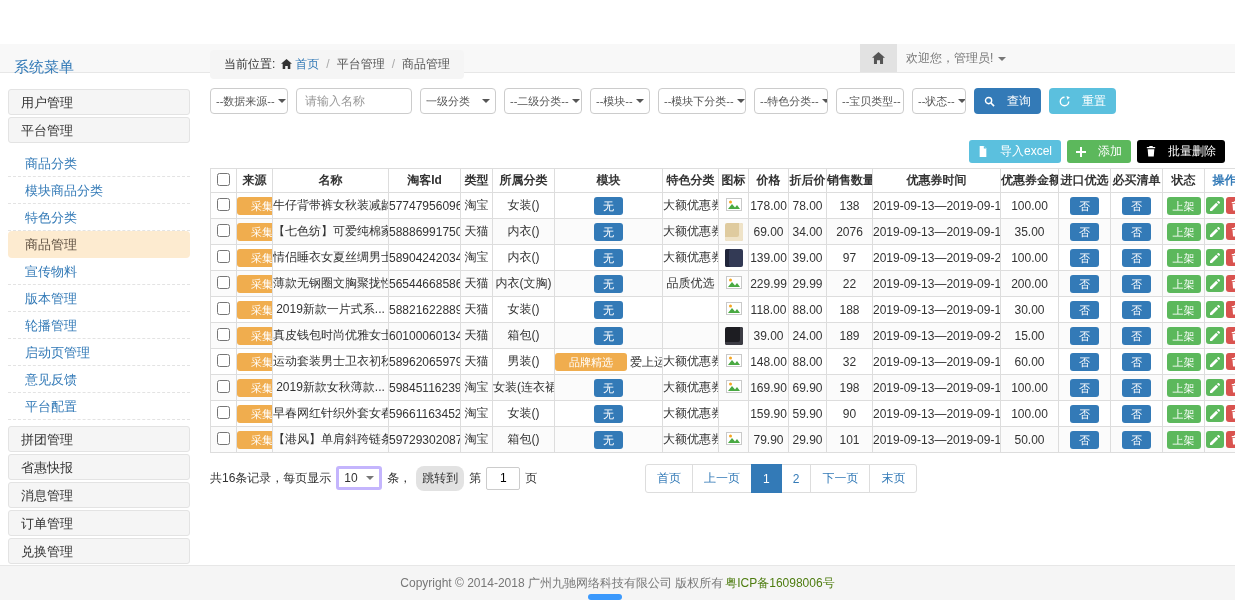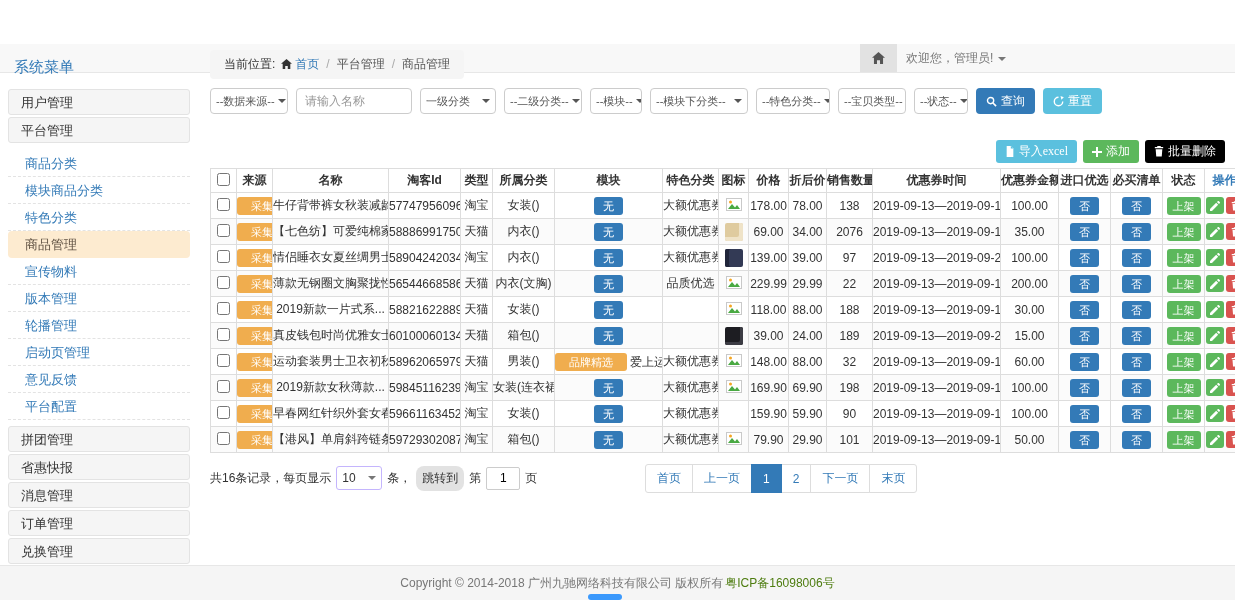--- a/index.html
+++ b/index.html
@@ -34,27 +34,27 @@
   .breadcrumb .sep { color:#aaa; margin:0 7px; }
   .breadcrumb a { color:#337ab7; text-decoration:none; cursor:pointer; }
   .breadcrumb .crumb { color:#555; }
   .bc-home { vertical-align:-1px; margin:0 3px 0 6px; }
   
   .filters { display:flex; gap:8px; margin-top:9px; align-items:center; }
   .fselect { height:26px; border:1px solid #ccc; border-radius:4px; background:#fff;
     display:flex; align-items:center; justify-content:space-between; padding:0 5px;
     color:#555; font-size:11px; cursor:pointer; overflow:hidden; white-space:nowrap; }
   .fselect .caret { border-top-color:#555; margin-left:3px; flex:0 0 auto; }
-  .fs-0{width:78px}.fs-1{width:76px}.fs-2{width:78px}.fs-3{width:52px}
-  .fs-4{width:98px}.fs-5{width:74px}.fs-6{width:68px}.fs-7{width:54px}
+  .fs-0{width:78px}.fs-1{width:76px}.fs-2{width:78px}.fs-3{width:60px}
+  .fs-4{width:88px}.fs-5{width:74px}.fs-6{width:68px}.fs-7{width:54px}
   .name-input { height:26px; width:116px; border:1px solid #ccc; border-radius:4px;
     padding:0 8px; font-size:12px; font-family:inherit; color:#333; }
   .name-input::placeholder { color:#999; }
-  .btn { height:26px; border:none; border-radius:4px; color:#fff; font-size:12px; font-family:Liberation Serif, serif;
-    display:inline-flex; align-items:center; gap:4px; padding:0 10px; cursor:pointer; }
+  .btn { height:26px; border:none; border-radius:4px; color:#fff; font-size:12px; font-family:Liberation Sans, sans-serif;
+    display:inline-flex; align-items:center; gap:12px; padding:0 10px; cursor:pointer; }
   .btn-query { background:#337ab7; }
   .btn-reset { background:#5bc0de; }
   
   .toolbar { display:flex; justify-content:flex-end; gap:6px; margin-top:26px; }
   .btn-sm { height:23px; border-radius:3px; padding:0 9px; }
   .btn-import { background:#5bc0de; }
   .btn-add { background:#5cb85c; }
   .btn-batch-del { background:#000000; }
   
   table { width:100%; border-collapse:collapse; table-layout:fixed; margin-top:5px; }
@@ -73,21 +73,21 @@
   .thumb-dark { background:#333a55; box-shadow:inset 4px 0 0 #20253a; }
   .thumb-black { background:#1d1d22; box-shadow:inset -3px -3px 0 #3c3c44; }
   .broken-icon { display:inline-block; vertical-align:middle; }
   .op-btn { display:inline-flex; width:18px; height:17px; border:none; border-radius:3px;
     align-items:center; justify-content:center; margin:0 1px; cursor:pointer; padding:0; }
   .op-edit { background:#5cb85c; }
   .op-del { background:#d9534f; }
   
   .pager-row { position:relative; margin-top:11px; height:28px; display:flex; align-items:center; }
   .pager-left { display:flex; align-items:center; gap:5px; color:#333; }
-  .page-size { width:46px; height:24px; border:1px solid #c4b5fd; border-radius:3px; background:#fff;
+  .page-size { width:46px; height:24px; border:3px solid #c4b5fd; border-radius:3px; background:#fff;
     display:inline-flex; align-items:center; justify-content:space-between; padding:0 5px; cursor:pointer; }
   .jump-btn { background:#e2e2e2; border:none; border-radius:8px; padding:4px 6px; color:#333;
     font-size:12px; font-family:inherit; cursor:pointer; }
   .page-input { width:34px; height:23px; border:1px solid #ccc; border-radius:2px; text-align:center;
     font-size:12px; font-family:inherit; }
   .pager-right { position:absolute; left:435px; top:0; display:flex; }
   .page-btn { padding:5px 11px; border:1px solid #ddd; color:#337ab7; background:#fff;
     margin-left:-1px; cursor:pointer; font-size:12px; font-family:inherit; }
   .page-btn:first-child { border-radius:3px 0 0 3px; margin-left:0; }
   .page-btn:last-child { border-radius:0 3px 3px 0; }

